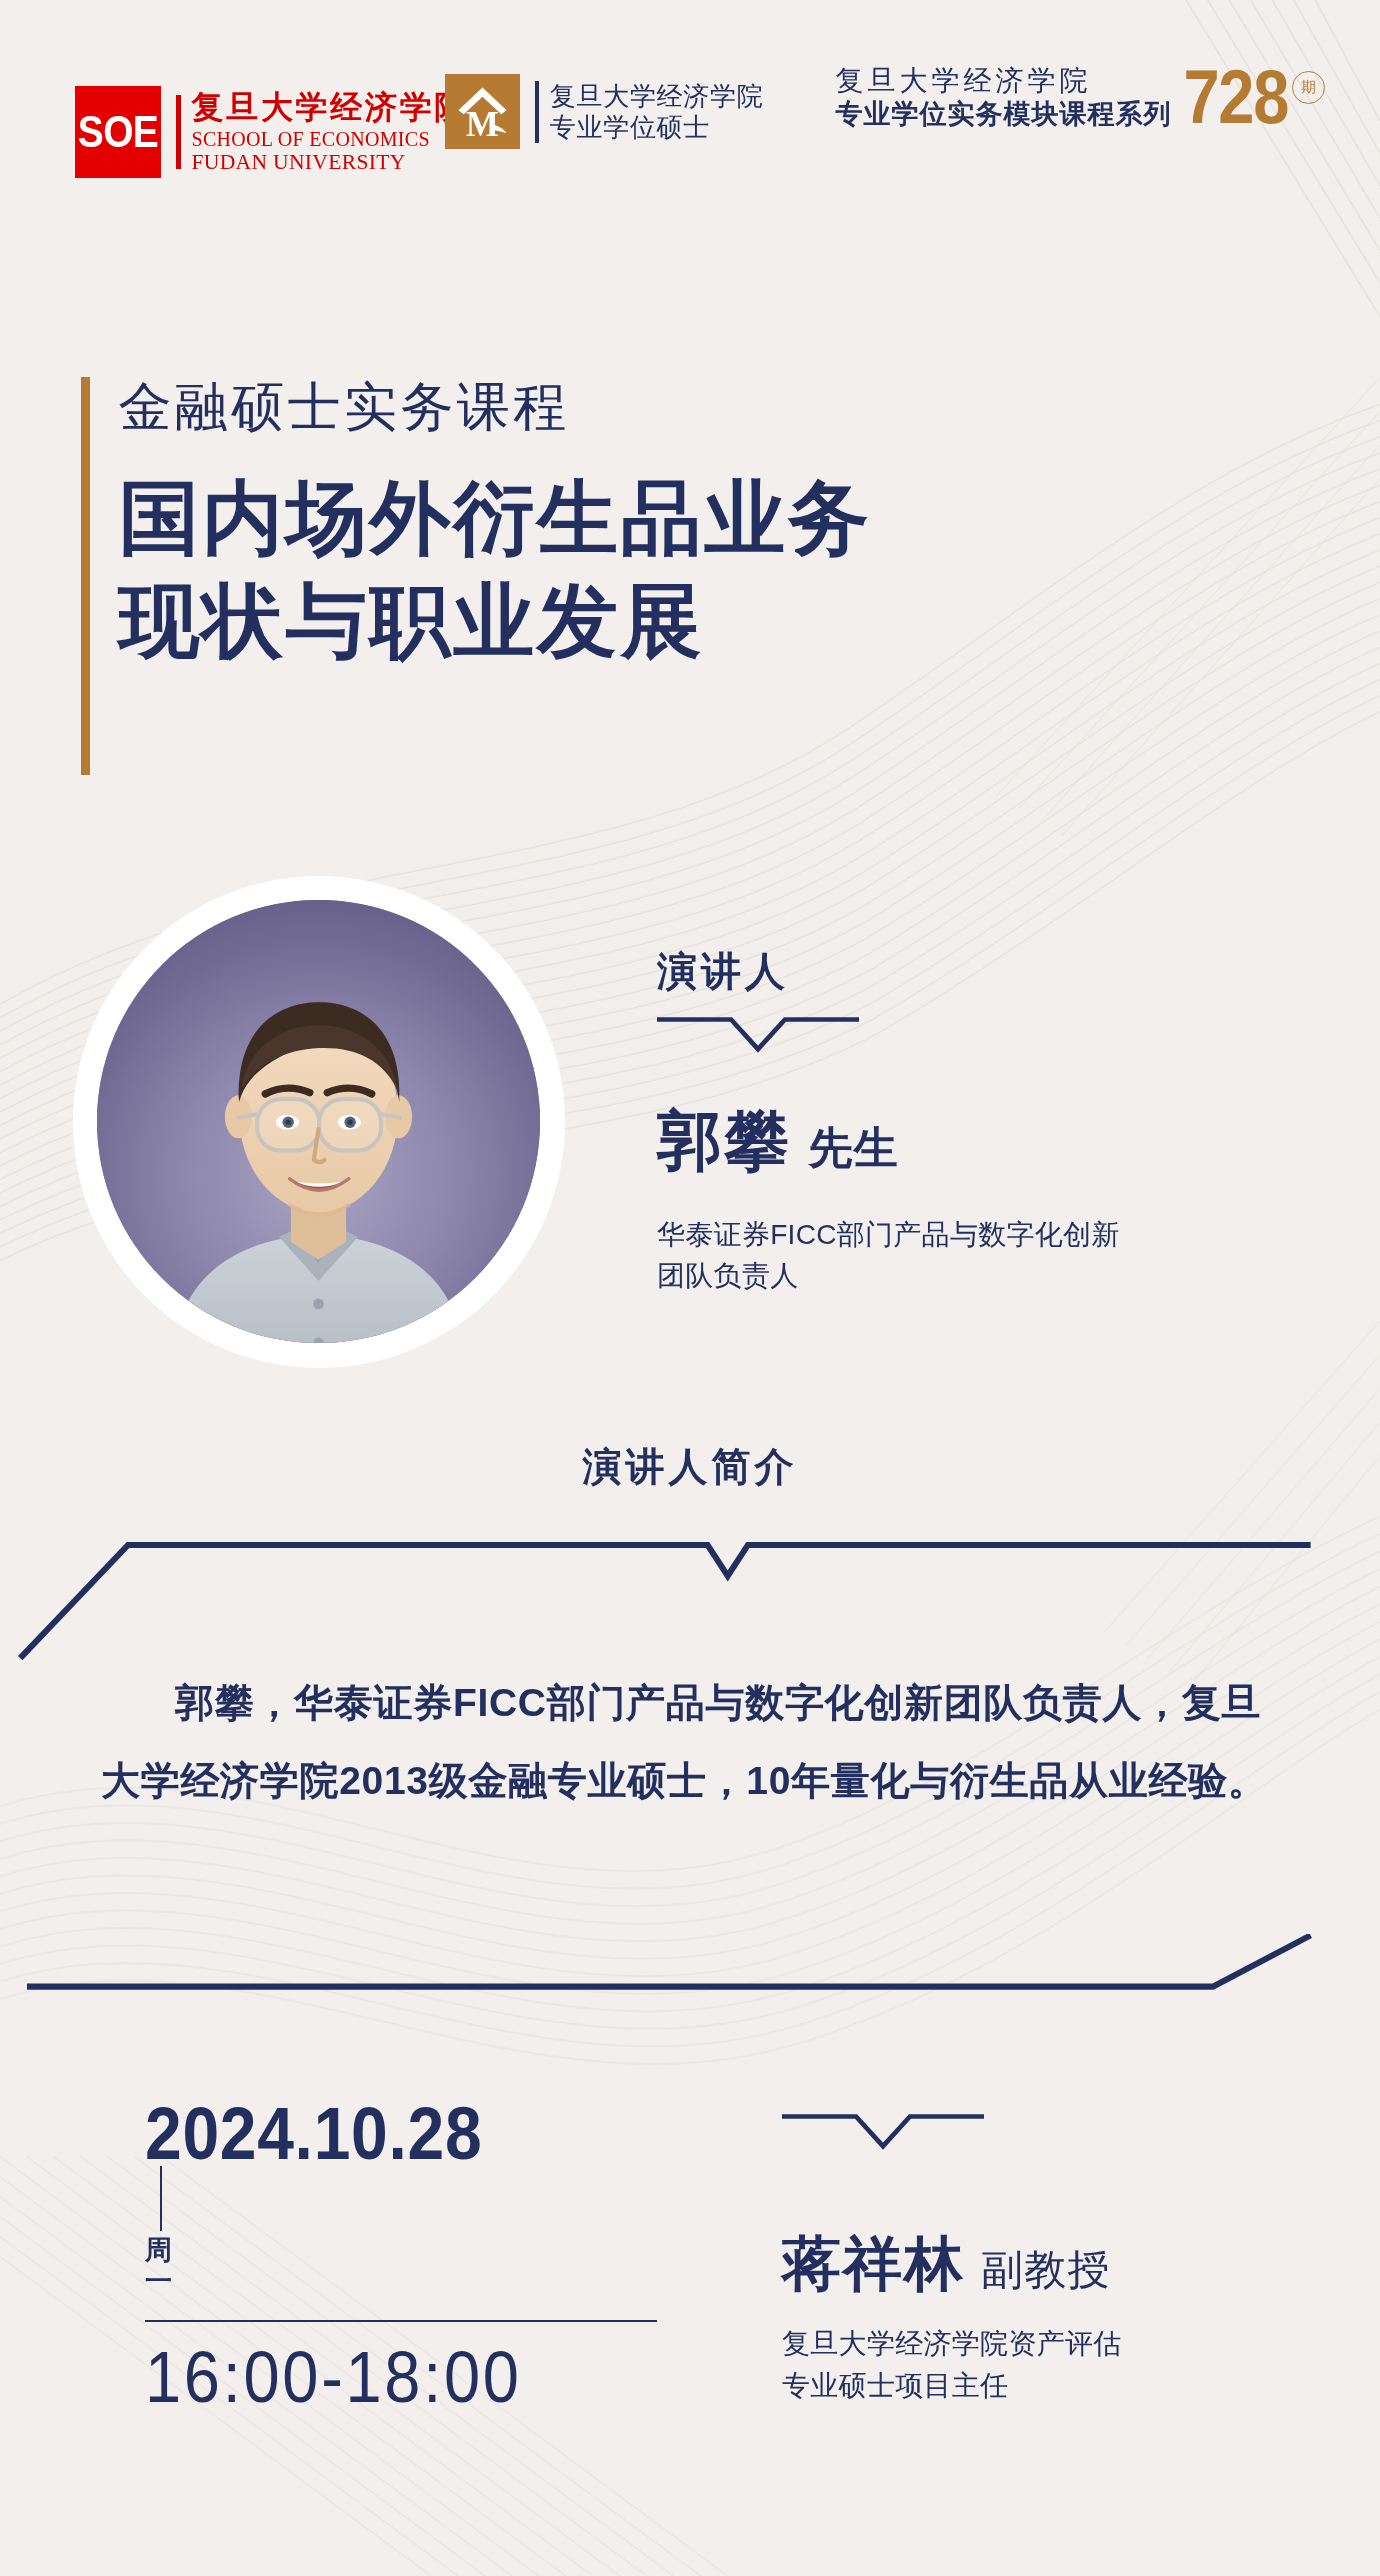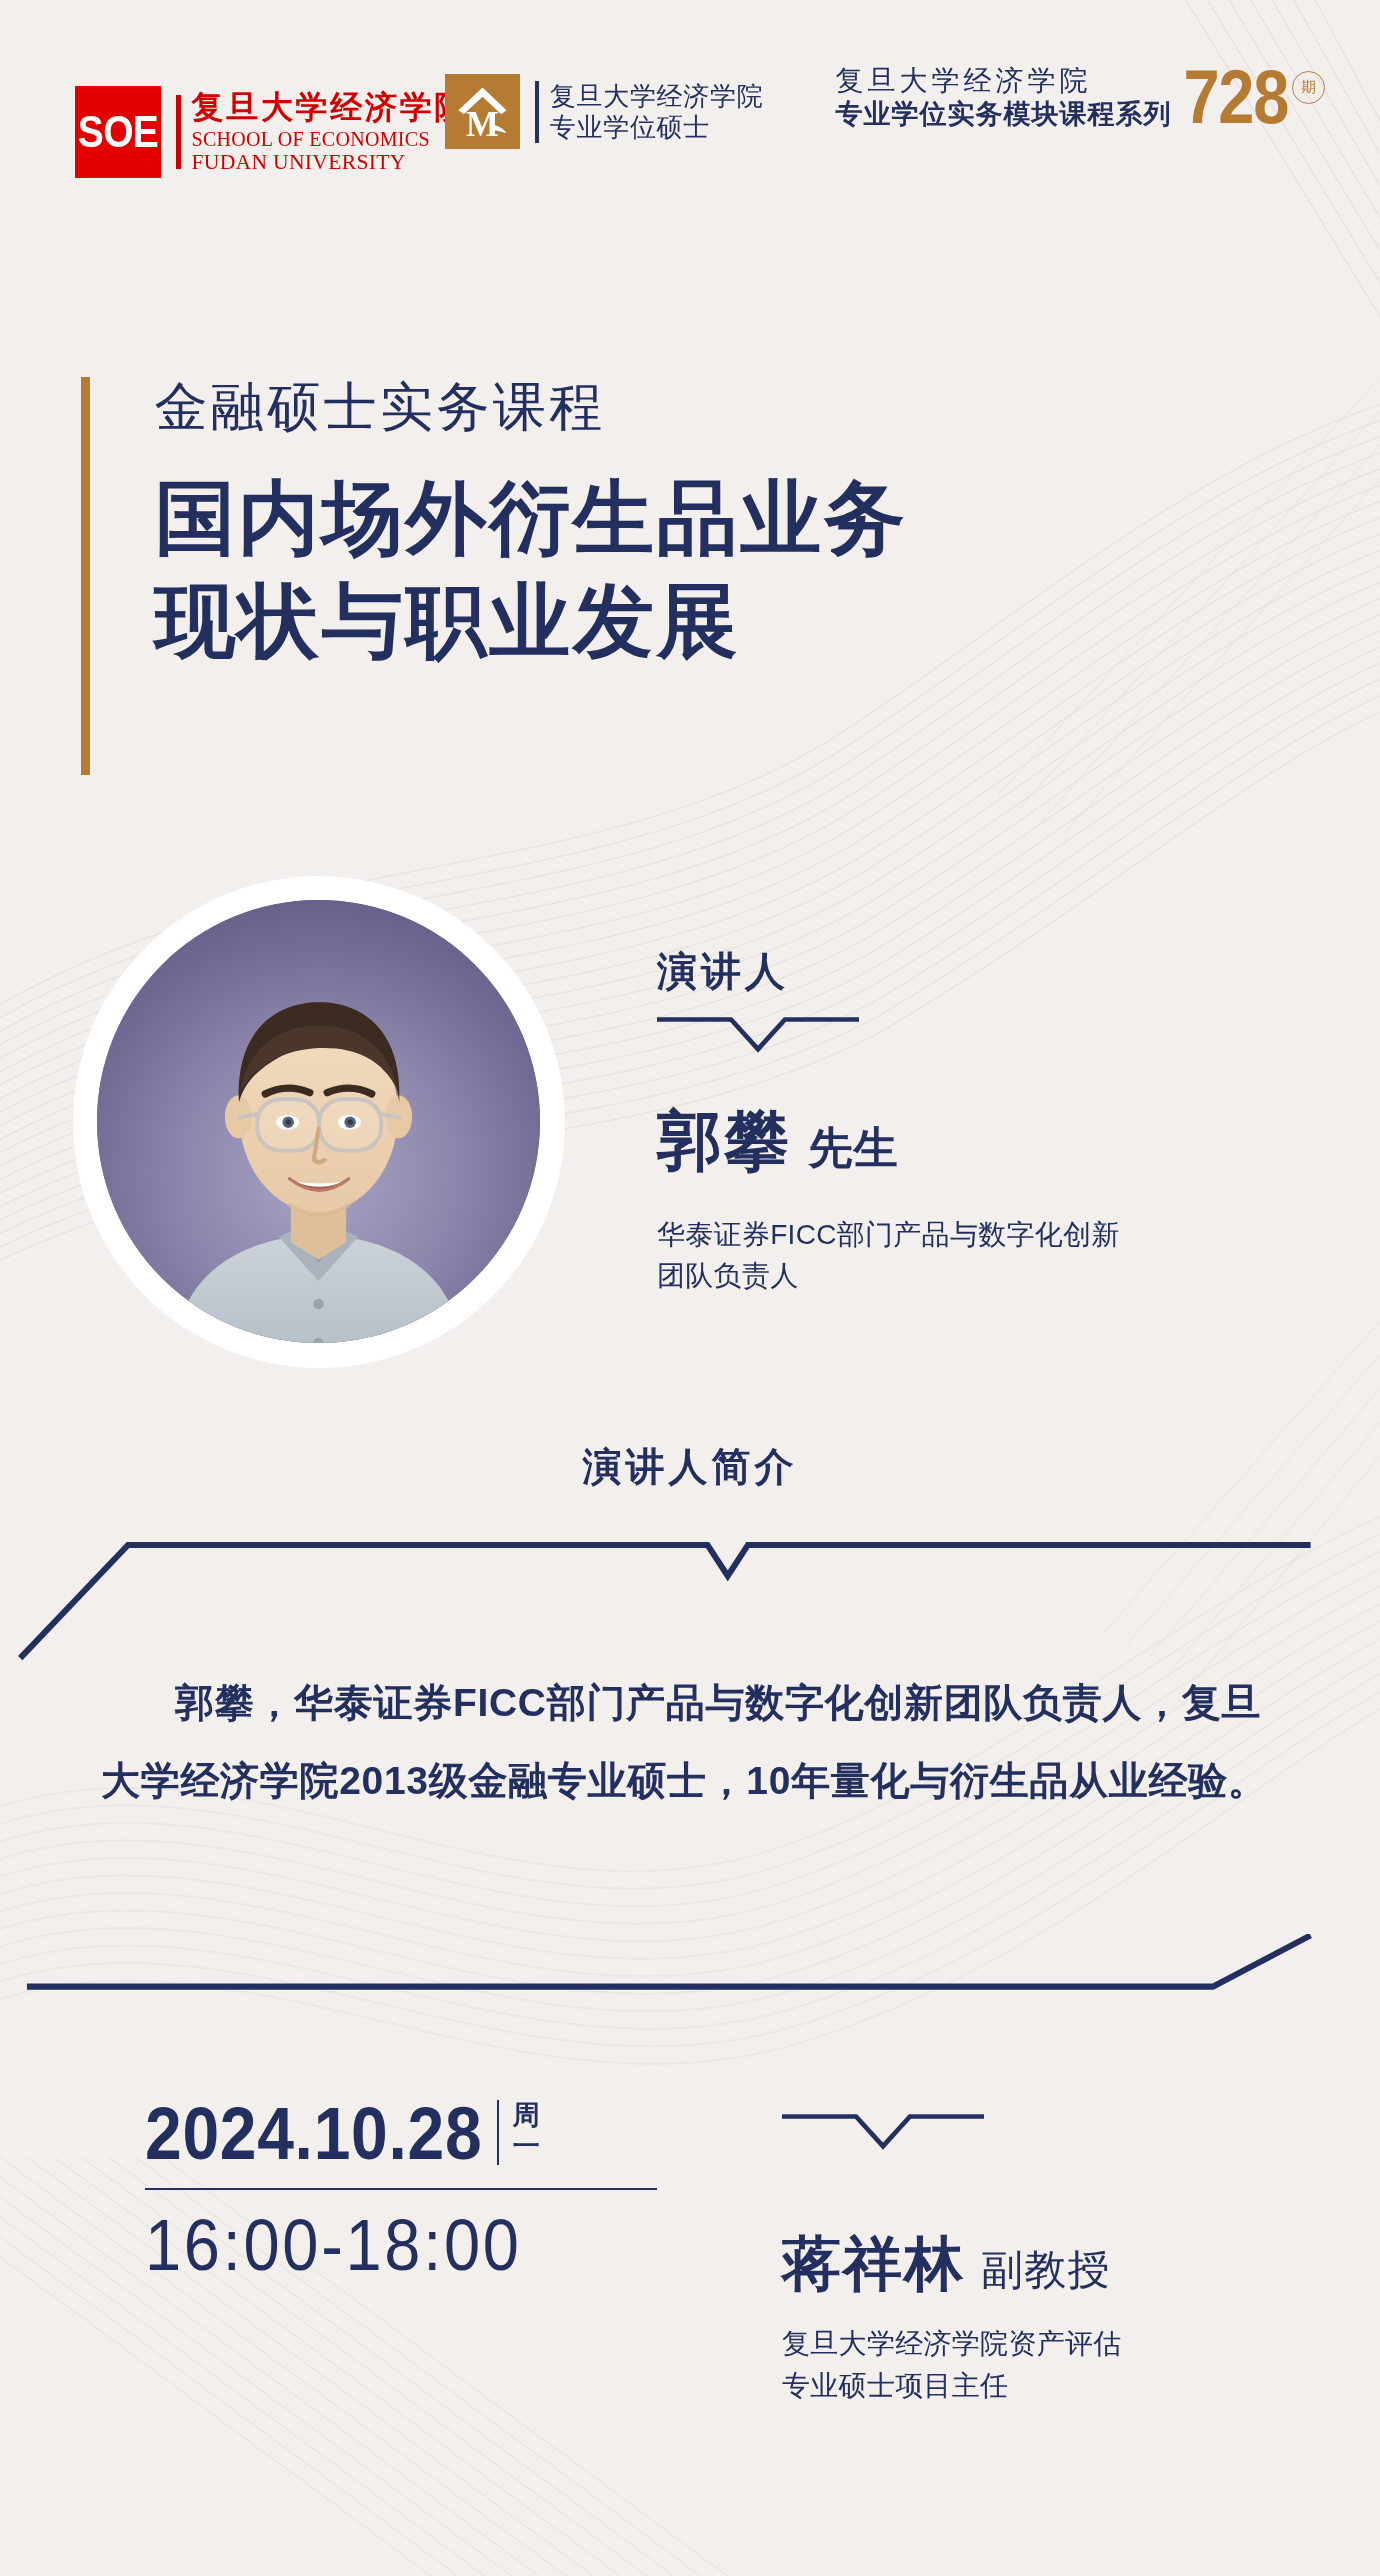--- a/index.html
+++ b/index.html
@@ -70,21 +70,21 @@
     letter-spacing:-1.3px;transform:scaleY(1.18);display:inline-block;
   }
   .series-badge{
     width:31px;height:31px;border:1.3px solid #b67b33;border-radius:50%;
     color:#b67b33;font-size:15px;display:flex;align-items:center;justify-content:center;
     margin-left:4px;align-self:flex-start;margin-top:6.7px;
   }
   .series-l3{color:#23305f;font-size:24px;letter-spacing:2.7px;margin-top:9.4px;}
 
   
-  .title-block{position:absolute;left:81px;top:377px;display:flex;gap:36px;}
+  .title-block{position:absolute;left:81px;top:377px;display:flex;}
   .title-bar{width:9.4px;height:398px;background:#b67b33;margin-right:28px;}
   .title-texts{display:flex;flex-direction:column;}
   .title-kicker{
     color:#23305f;font-size:53px;letter-spacing:3.4px;line-height:1.1;
     margin-top:1.3px;margin-bottom:30px;
   }
   .title-main{
     color:#23305f;font-size:81px;font-weight:bold;letter-spacing:2.7px;line-height:1.28;
   }
 
@@ -121,21 +121,21 @@
   .bio-body{
     position:absolute;left:101px;top:1664px;width:1186px;
     color:#23305f;font-size:39px;font-weight:bold;line-height:2.0;
     letter-spacing:0.7px;text-indent:74px;
   }
   .bio-bottom{position:absolute;left:0;top:1934px;width:1380px;}
 
   
   .bottom{position:absolute;left:0;top:2096px;width:1380px;display:flex;}
   .date-col{width:559px;margin-left:145px;}
-  .date-row{display:flex;align-items:flex-start;}
+  .date-row{display:flex;align-items:flex-start;flex-direction:column;}
   .date-big{
     color:#23305f;font-size:66px;font-weight:bold;letter-spacing:0.7px;
     font-family:"Liberation Sans",sans-serif;transform:scaleY(1.12);
     transform-origin:left top;display:inline-block;line-height:1;
   }
   .date-sep{width:2px;height:65px;background:#23305f;margin:4px 13.5px 0 15px;}
   .weekday{
     color:#23305f;font-size:27px;line-height:1.15;font-weight:bold;margin-top:4px;
     display:flex;flex-direction:column;align-items:center;
   }

